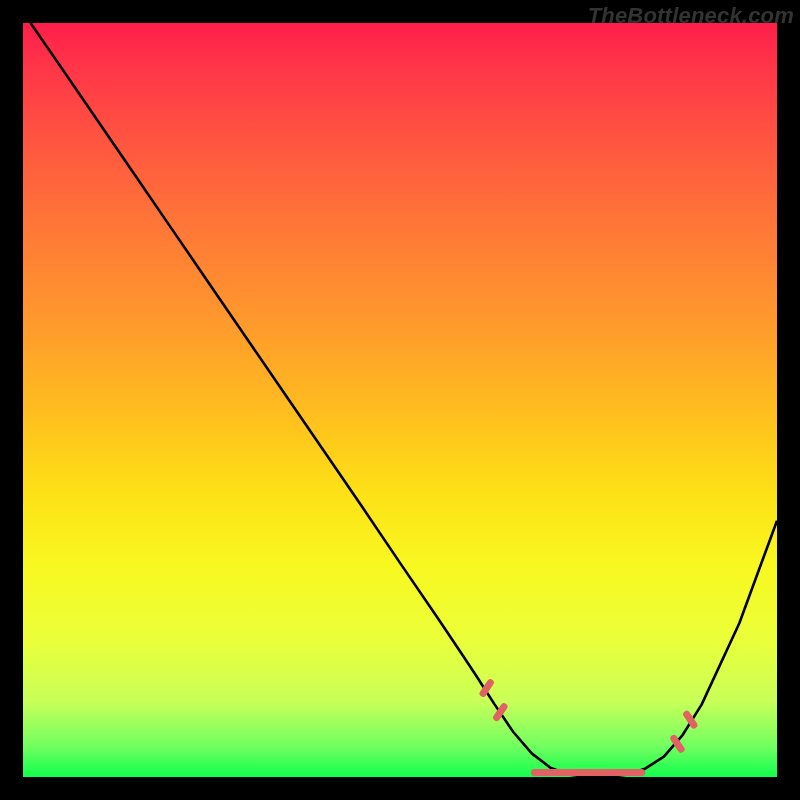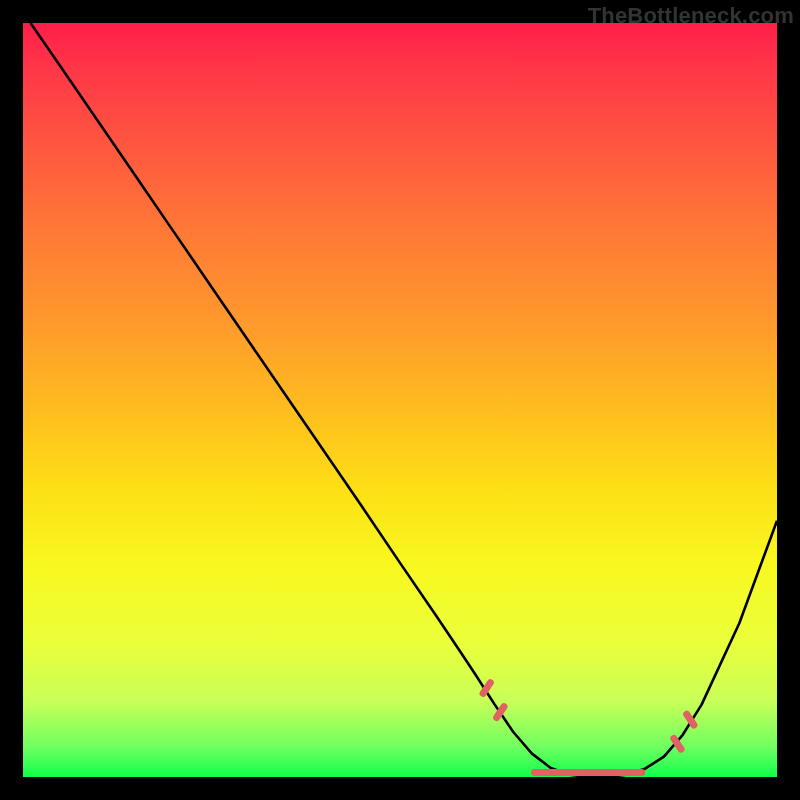--- a/index.html
+++ b/index.html
@@ -13,20 +13,21 @@
   }
   .watermark {
     position: absolute;
     top: 3px;
     right: 6px;
     color: #333;
     font-size: 22px;
     font-weight: 600;
     letter-spacing: 0.2px;
     z-index: 3;
+    font-style: italic;
   }
   .plot-area {
     position: absolute;
     left: 23px;
     top: 23px;
     width: 754px;
     height: 754px;
     overflow: hidden;
   }
   .gradient-bg {

